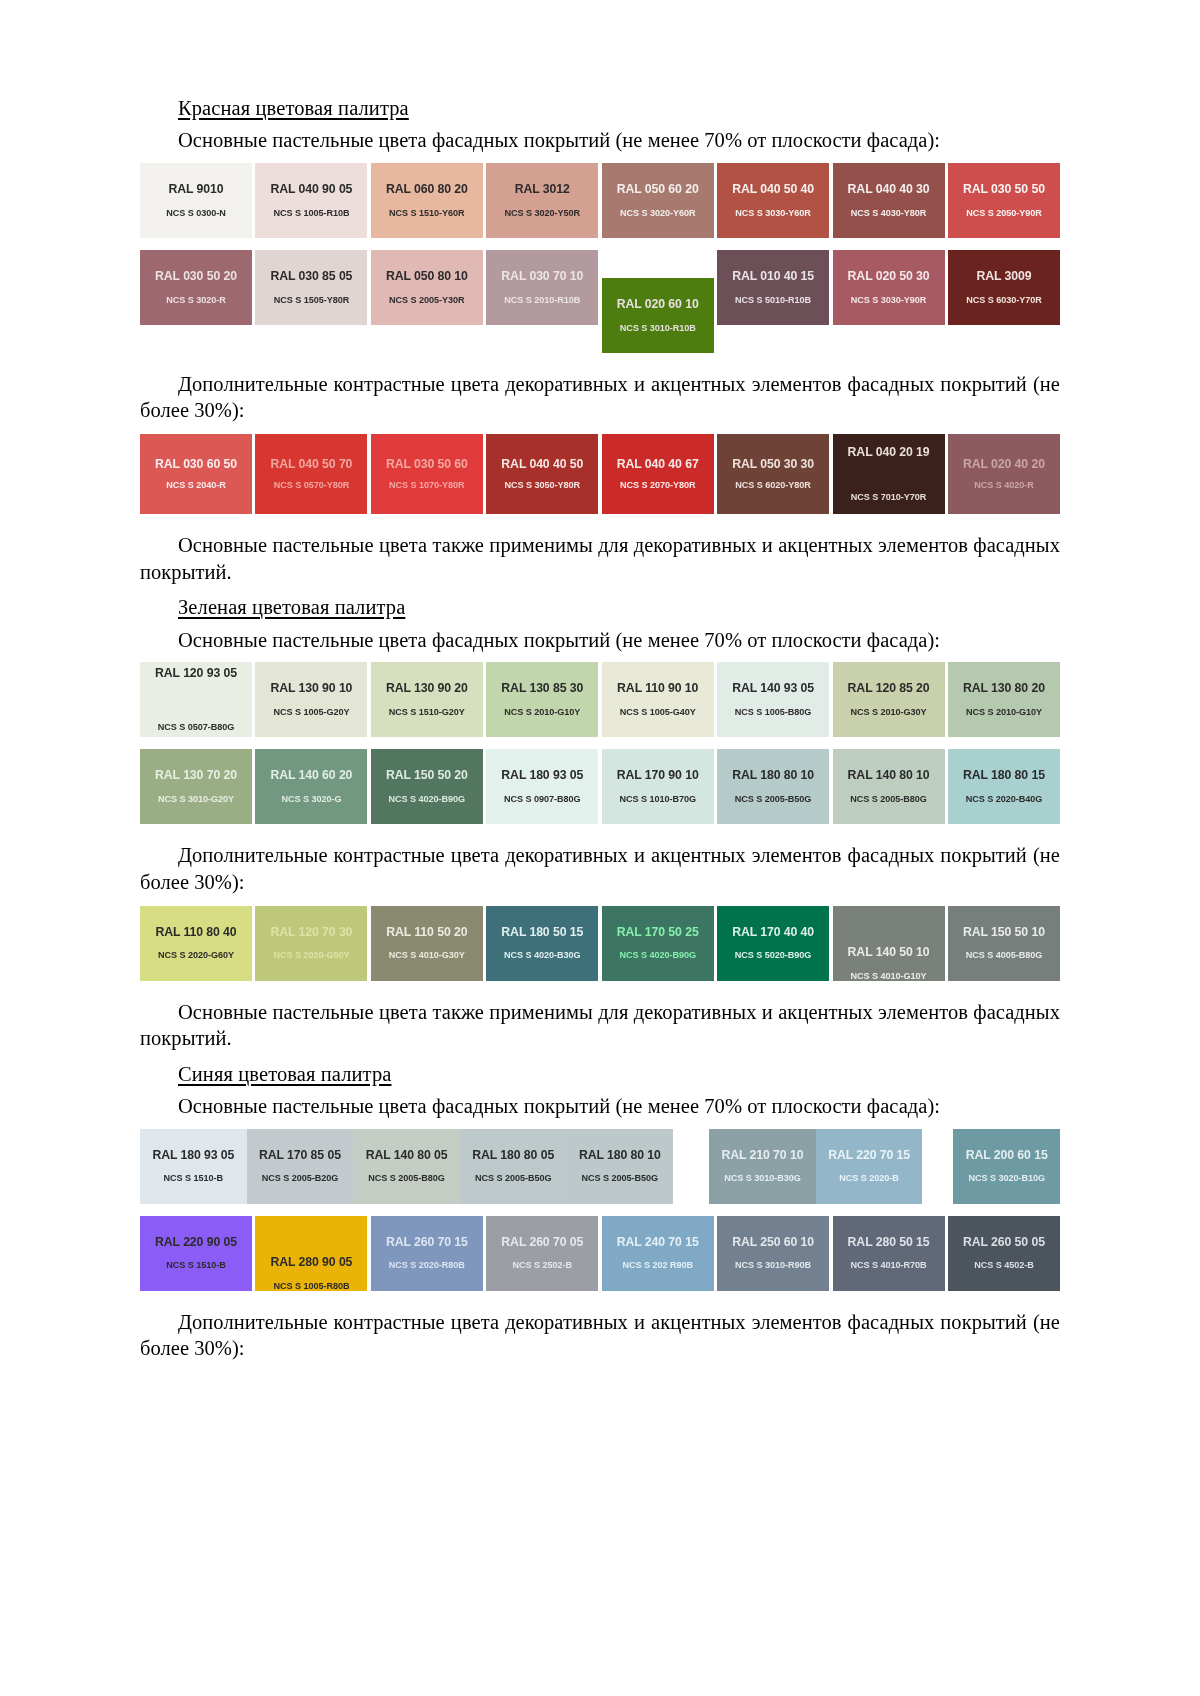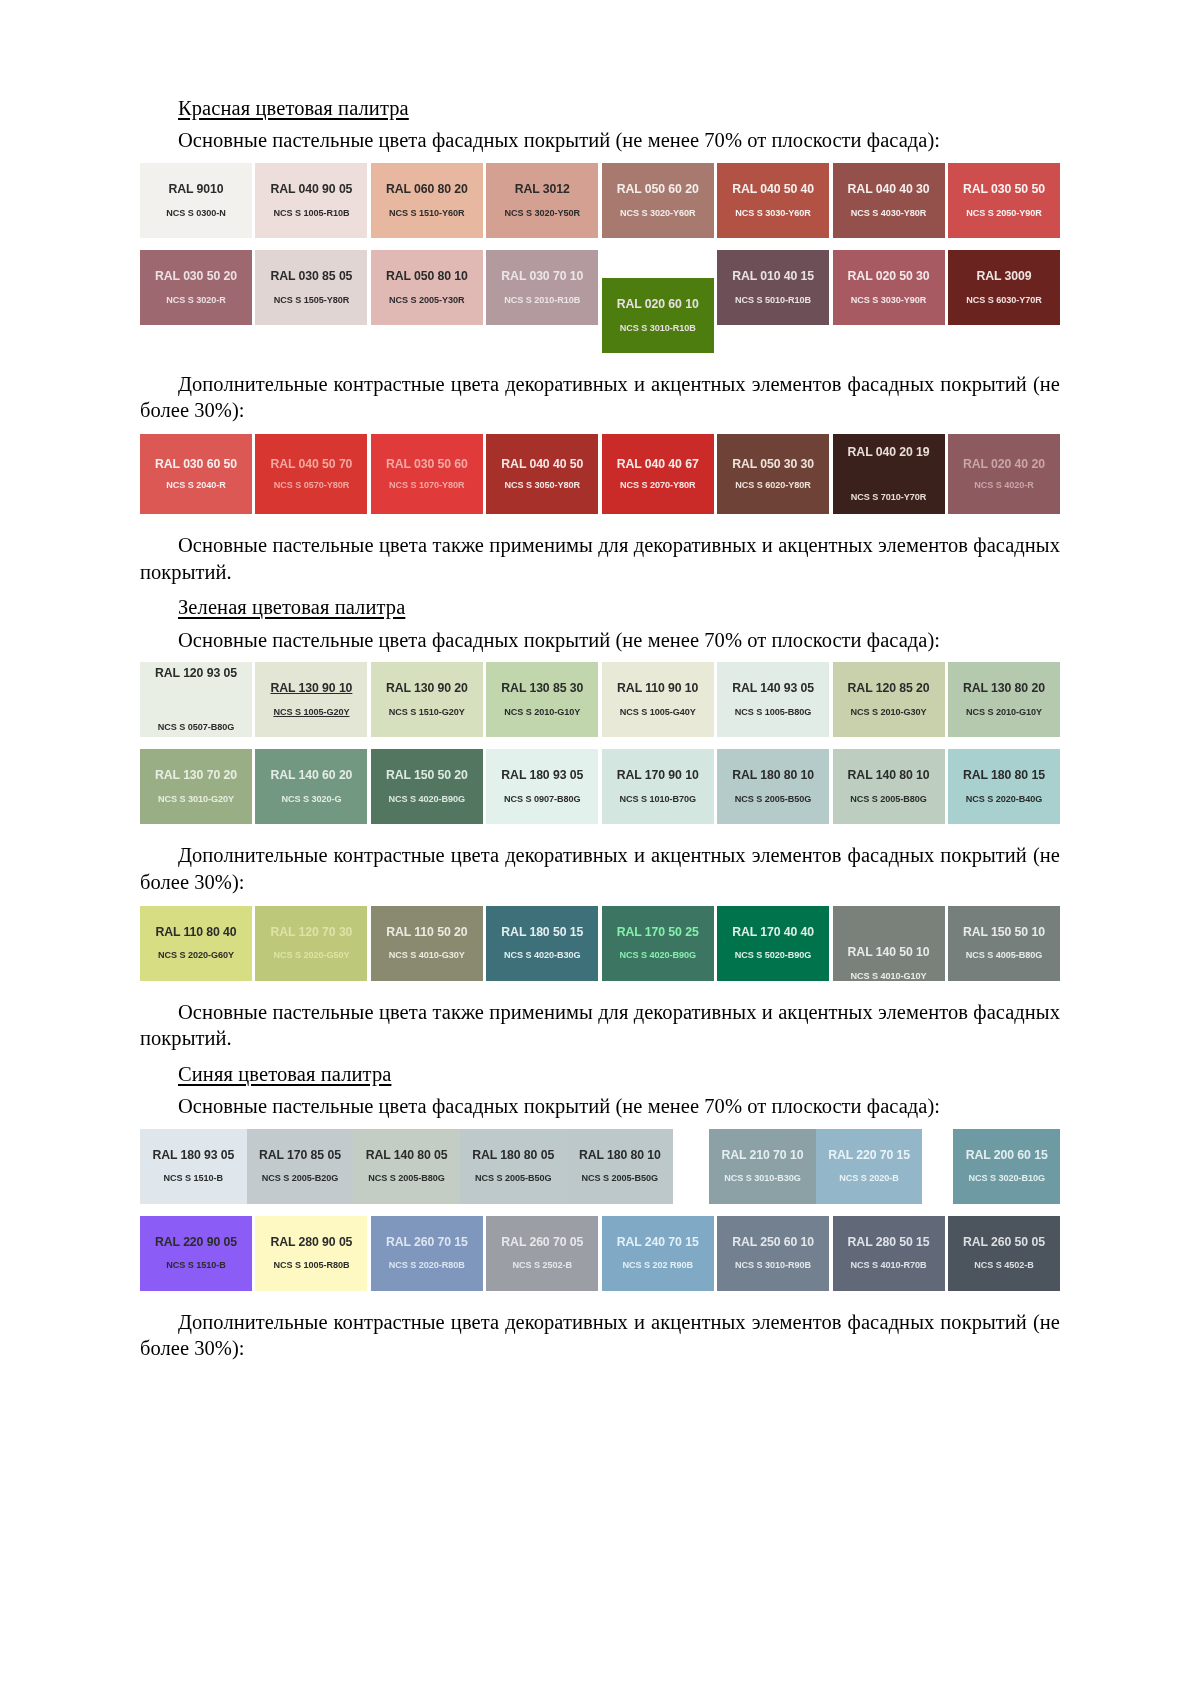--- a/index.html
+++ b/index.html
@@ -210,21 +210,21 @@
     <p class="para"><span>Основные пастельные цвета также применимы для декоративных и акцентных элементов</span> <span>фасадных покрытий.</span></p>
 
     <div class="section-heading">Зеленая цветовая палитра</div>
     <p class="para tight">Основные пастельные цвета фасадных покрытий (не менее 70% от плоскости фасада):</p>
 
     <div class="swatch-row">
       <div class="swatch" style="background-color: rgb(232, 238, 228); color: rgb(43, 43, 43); gap: 30px;">
         <span class="ral">RAL 120 93 05</span>
         <span class="ncs">NCS S 0507-B80G</span>
       </div>
-      <div class="swatch" style="background-color: rgb(227, 230, 213); color: rgb(43, 43, 43); text-decoration: underline;">
+      <div class="swatch" style="background-color: rgb(227, 230, 213); color: rgb(43, 43, 43);">
         <span class="ral">RAL 130 90 10</span>
         <span class="ncs">NCS S 1005-G20Y</span>
       </div>
       <div class="swatch" style="background-color: rgb(214, 224, 191); color: rgb(43, 43, 43);">
         <span class="ral">RAL 130 90 20</span>
         <span class="ncs">NCS S 1510-G20Y</span>
       </div>
       <div class="swatch" style="background-color: rgb(194, 214, 174); color: rgb(43, 43, 43);">
         <span class="ral">RAL 130 85 30</span>
         <span class="ncs">NCS S 2010-G10Y</span>
@@ -357,21 +357,21 @@
         <span class="ral">RAL 200 60 15</span>
         <span class="ncs">NCS S 3020-B10G</span>
       </div>
     </div>
 
     <div class="swatch-row last-of-group">
       <div class="swatch" style="background-color: #8b5cf6; color: rgb(43, 43, 43);">
         <span class="ral">RAL 220 90 05</span>
         <span class="ncs">NCS S 1510-B</span>
       </div>
-      <div class="swatch" style="background-color: #fef9c3; color: rgb(43, 43, 43);">
+      <div class="swatch" style="background-color: #eab308; color: rgb(43, 43, 43); justify-content: flex-end;">
         <span class="ral">RAL 280 90 05</span>
         <span class="ncs">NCS S 1005-R80B</span>
       </div>
       <div class="swatch" style="background-color: rgb(127, 150, 189); color: rgb(221, 229, 241);">
         <span class="ral">RAL 260 70 15</span>
         <span class="ncs">NCS S 2020-R80B</span>
       </div>
       <div class="swatch" style="background-color: rgb(155, 158, 164); color: rgb(230, 232, 234);">
         <span class="ral">RAL 260 70 05</span>
         <span class="ncs">NCS S 2502-B</span>

